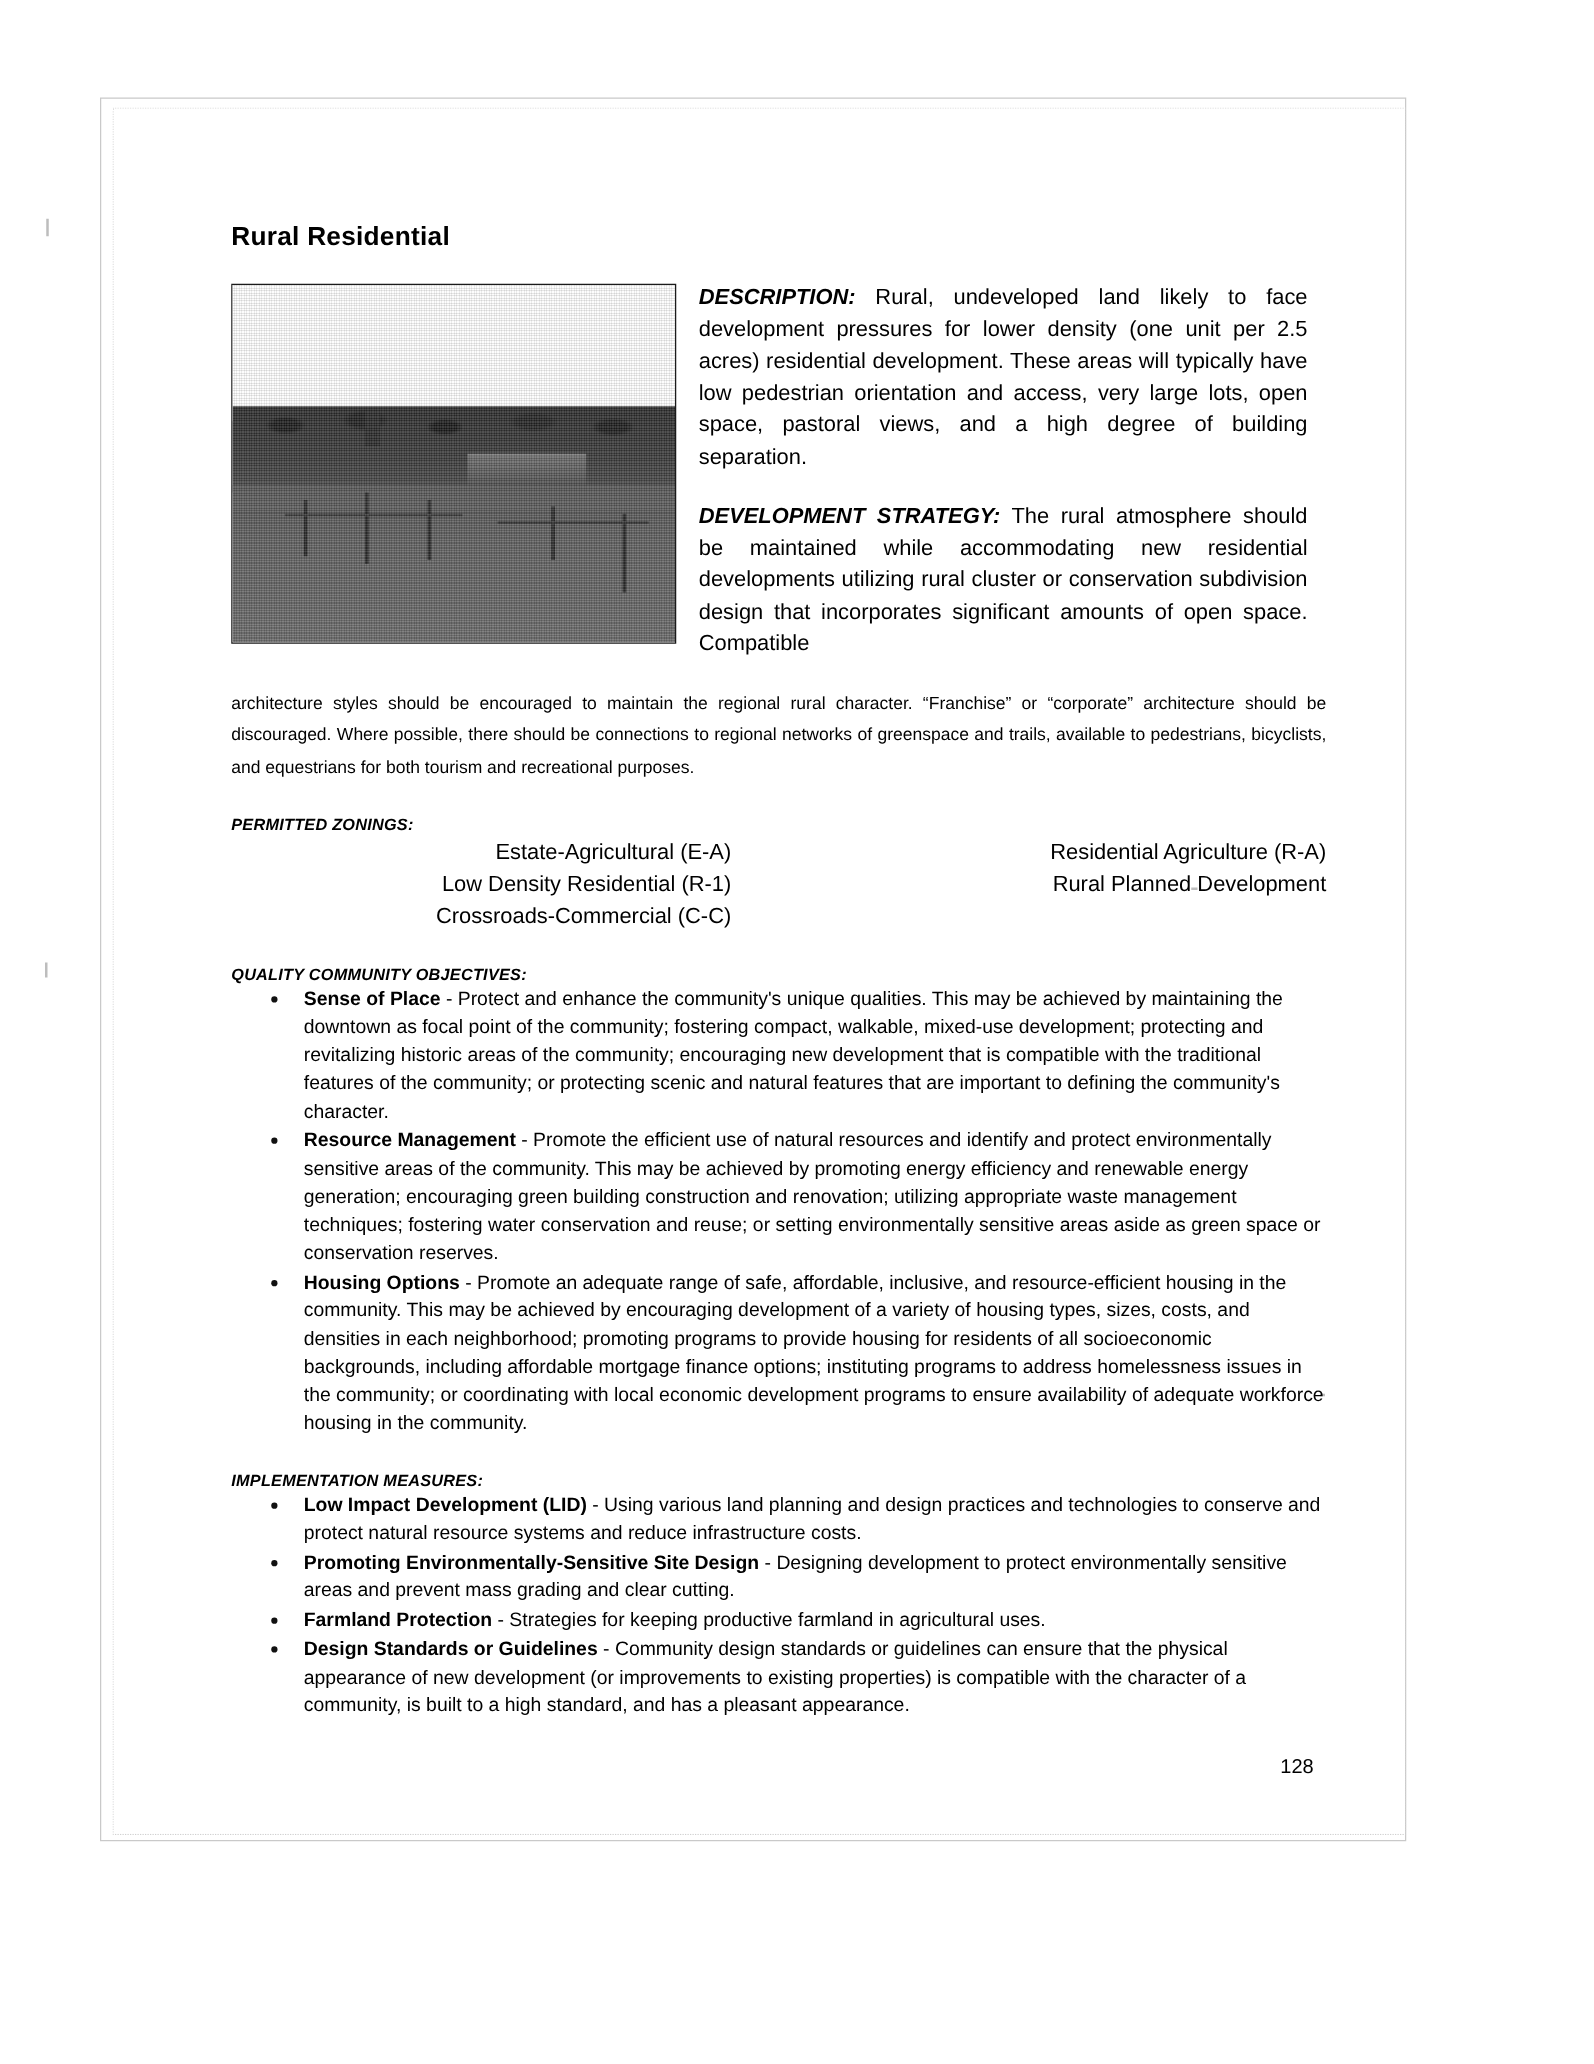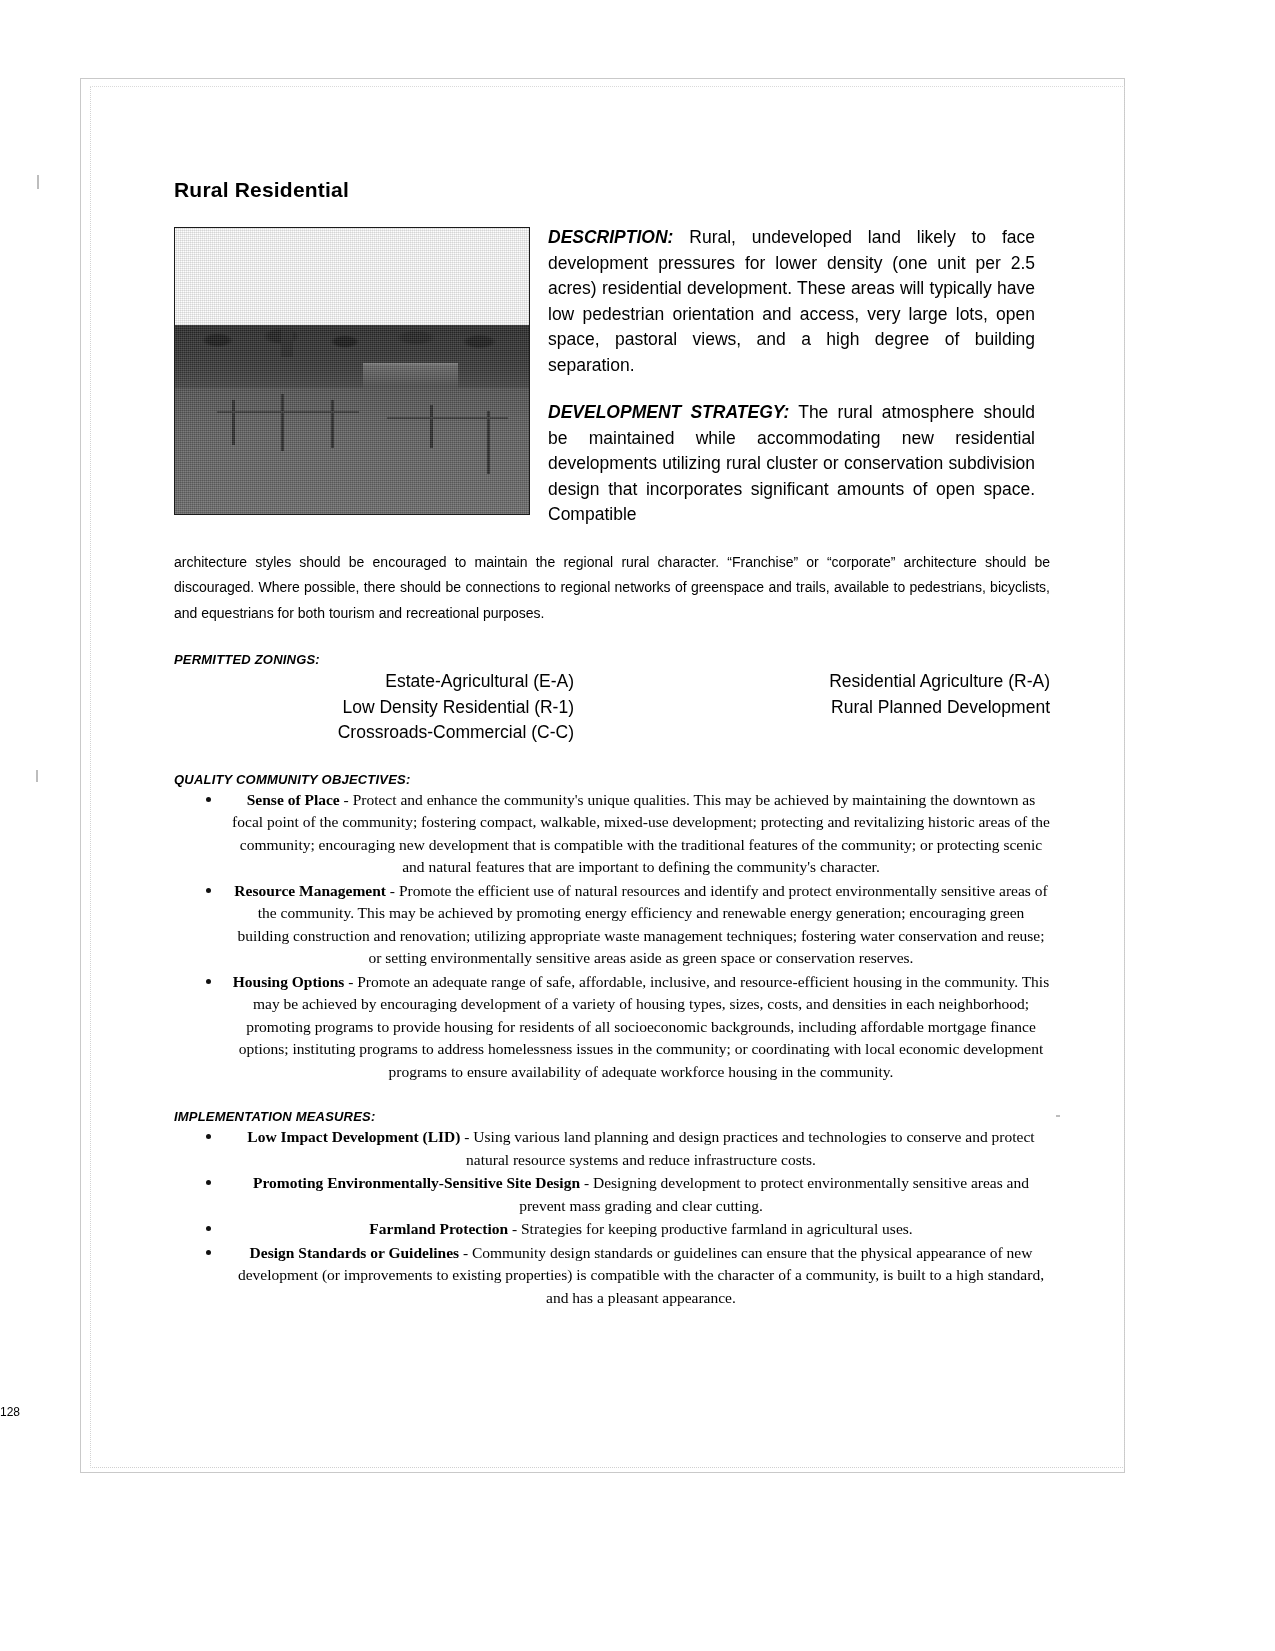--- a/index.html
+++ b/index.html
@@ -43,21 +43,21 @@
     box-sizing: border-box;
   }
   .scan-speck {
     position: absolute;
     background: #bdbdbd;
   }
 
   
   .page-content {
     position: absolute;
-    left: 174px;
+    left: 185px;
     top: 178px;
     width: 876px;
   }
 
   .page-title {
     font-size: 21px;
     font-weight: bold;
     letter-spacing: 0.2px;
     margin: 0 0 24px 0;
     line-height: 1.1;
@@ -187,44 +187,43 @@
     list-style: none;
     margin: 2px 0 0 0;
     padding: 0;
   }
   .bullet-item {
     position: relative;
     padding-left: 58px;
     font-size: 15.5px;
     line-height: 22.5px;
     margin-bottom: 1px;
-    text-align: center;
-    font-family: Liberation Serif, serif;
+    text-align: left;
   }
   .bullet-dot {
     position: absolute;
     left: 32px;
     top: 8px;
     width: 5px;
     height: 5px;
     border-radius: 50%;
     background: #111111;
   }
   .bullet-term {
     font-weight: bold;
   }
 
   
   .page-number {
     position: absolute;
     left: 0;
     top: 1405px;
     width: 1051px;
-    text-align: left;
-    font-size: 12px;
+    text-align: right;
+    font-size: 16px;
   }
 </style>
 </head>
 <body>
 
 <div class="scan-sheet">
 
   <div class="scan-edge-outer"></div>
   <div class="scan-edge-inner"></div>
 

